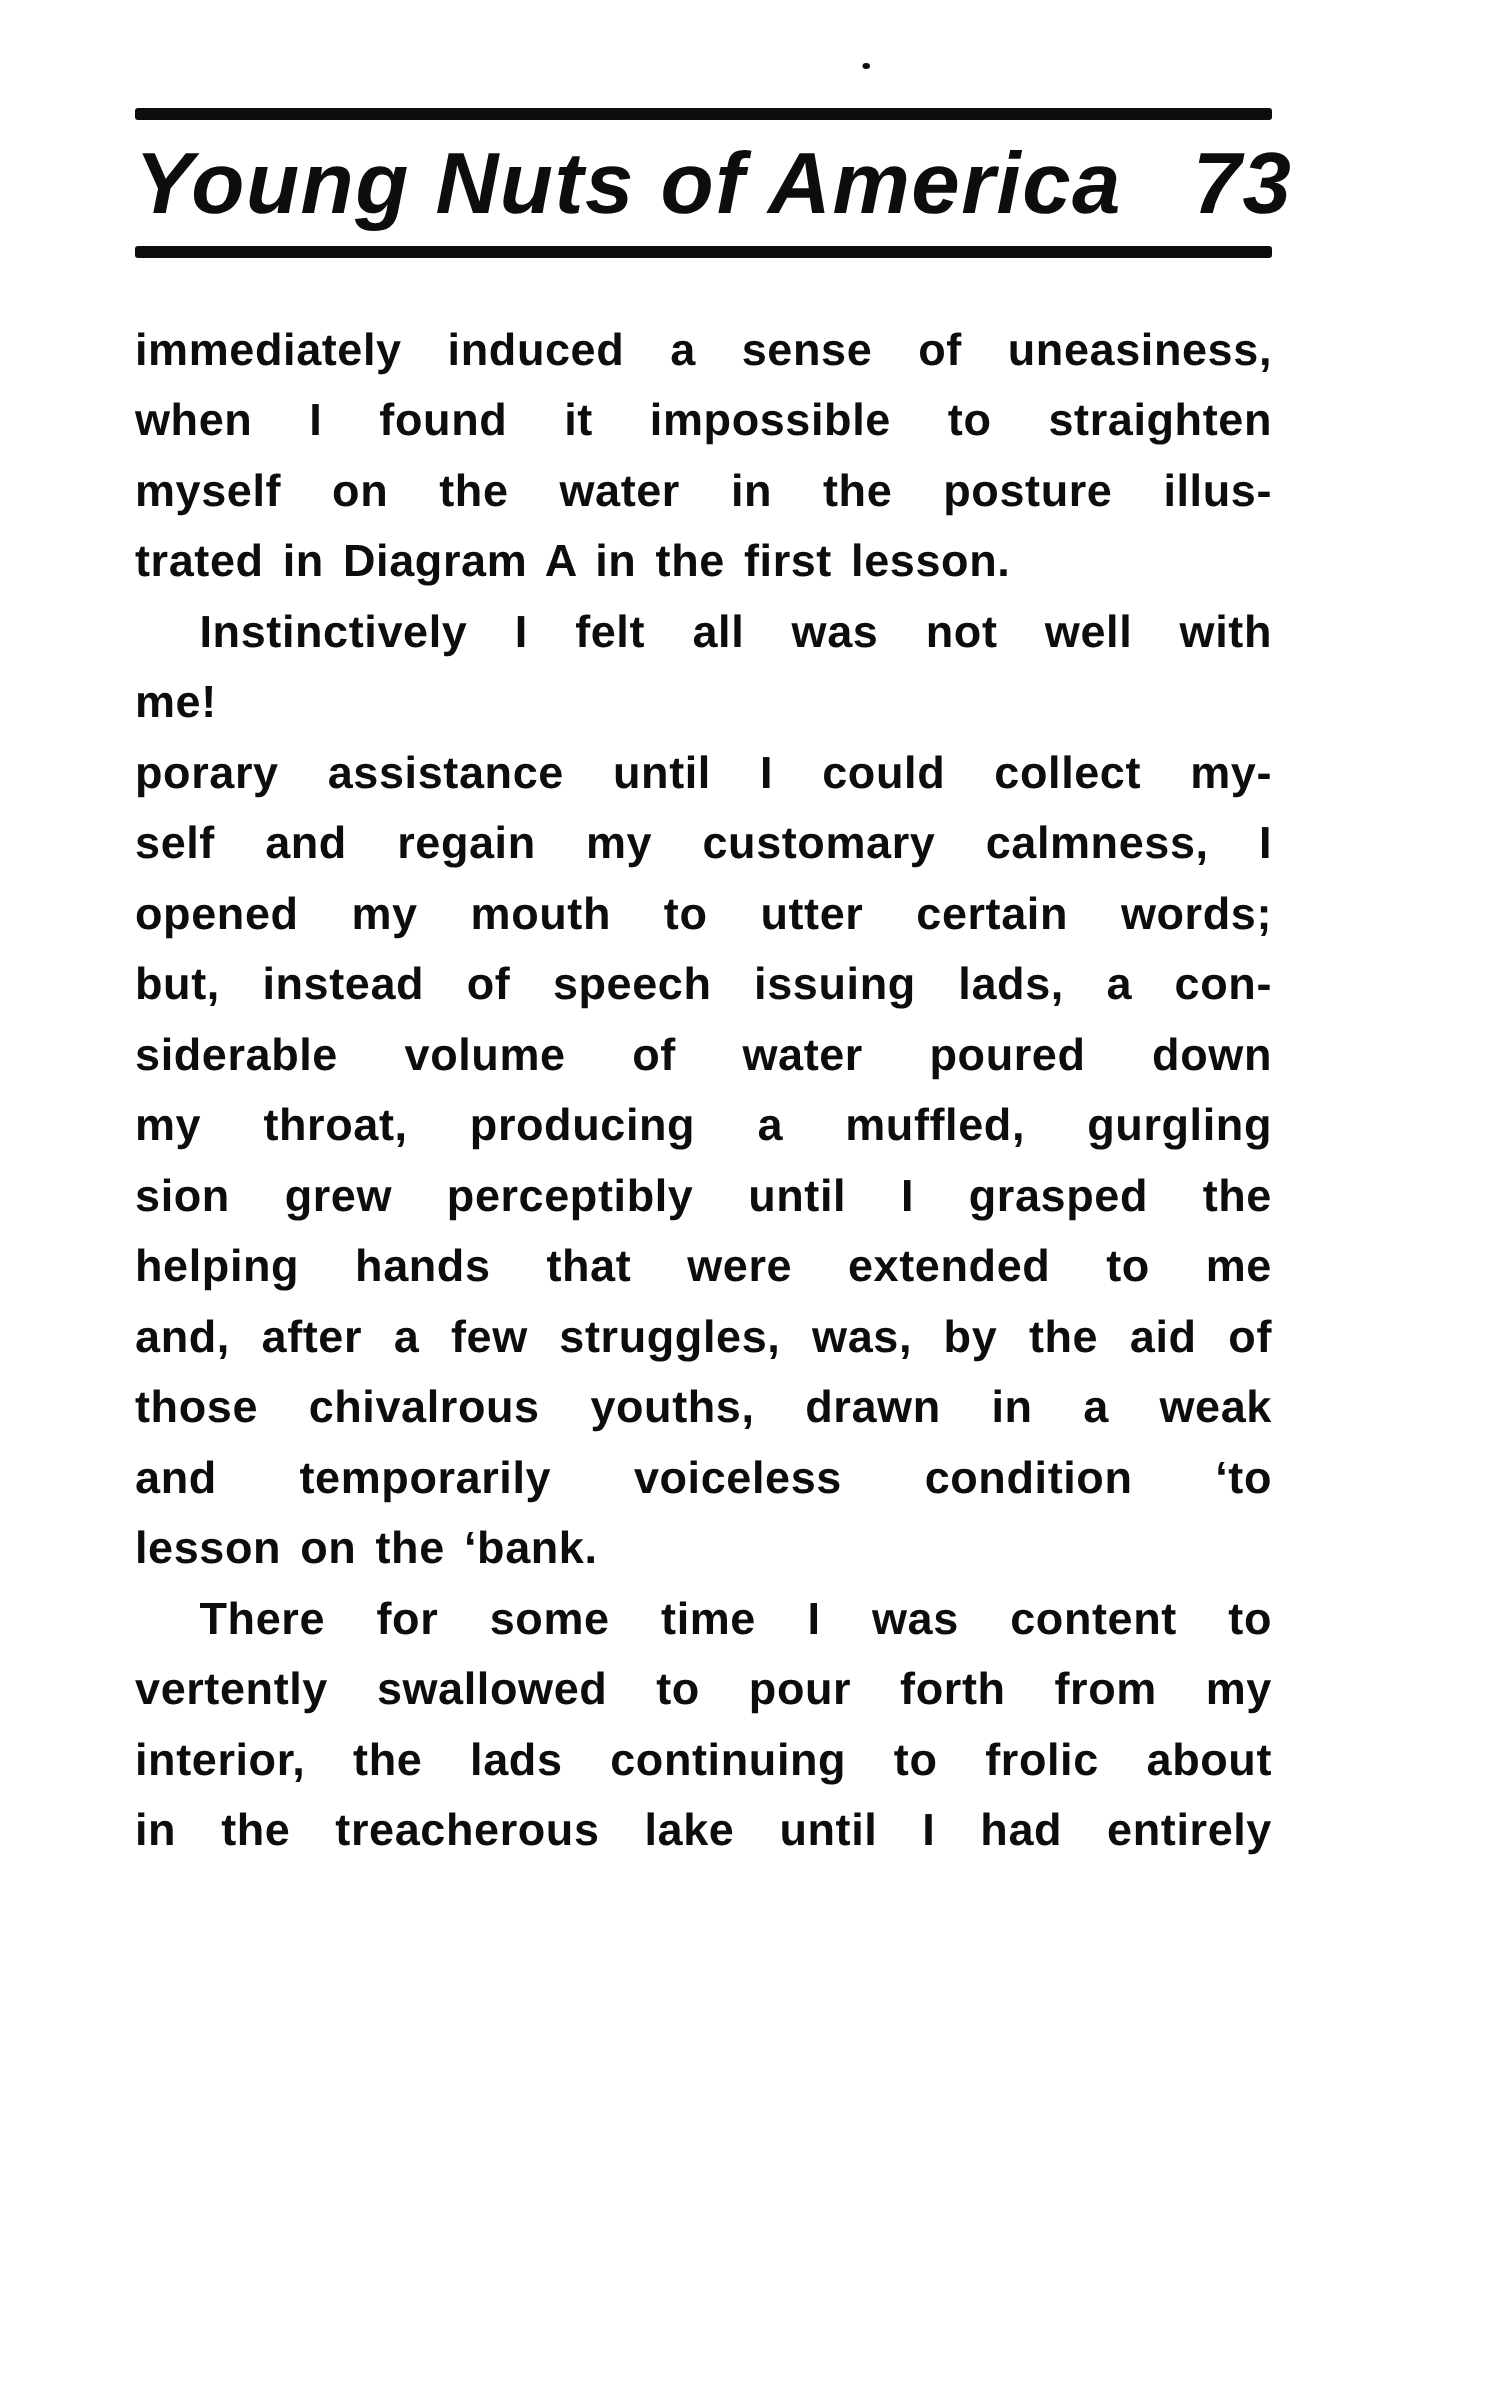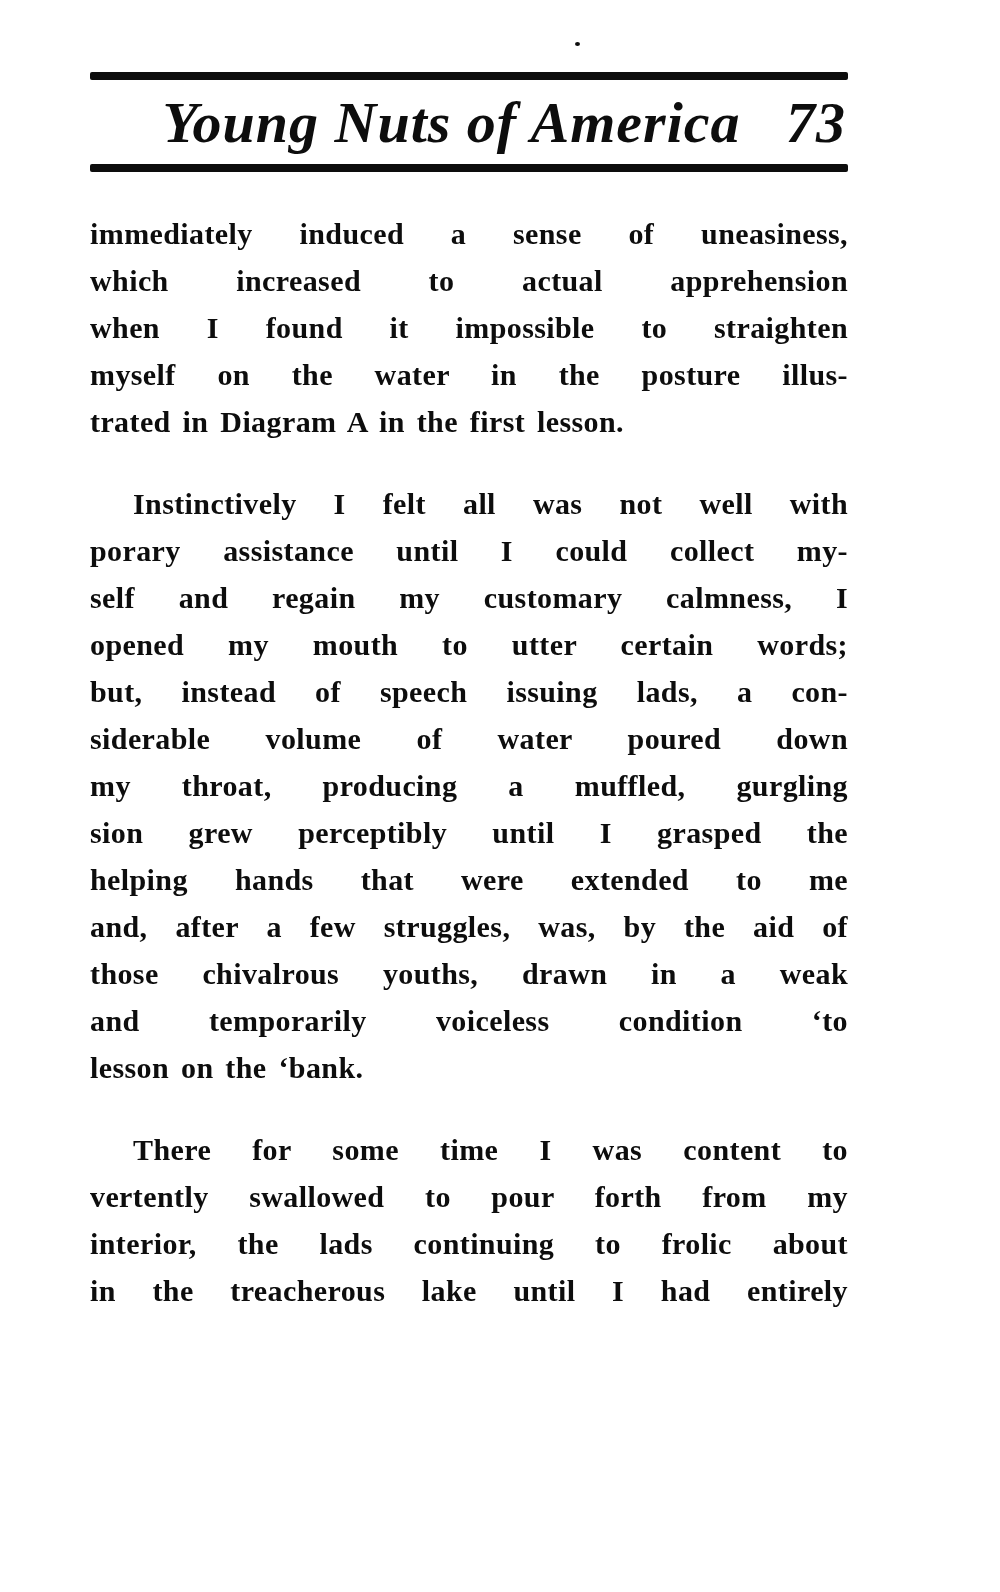--- a/index.html
+++ b/index.html
@@ -10,21 +10,21 @@
     margin: 0; padding: 0;
     width: 1000px; height: 1592px;
     overflow: hidden;
     background: var(--paper);
   }
   .page {
     position: relative;
     width: 1000px; height: 1592px;
     background: var(--paper);
     color: var(--ink);
-    font-family: Liberation Serif, serif;
+    font-family: Liberation Sans, sans-serif;
   }
   .speck {
     position: absolute;
     left: 575px; top: 42px;
     width: 5px; height: 4px;
     background: var(--ink);
     border-radius: 50%;
   }
   .page-header {
     position: absolute;
@@ -63,45 +63,45 @@
     text-align: justify;
     text-align-last: justify;
     text-justify: inter-word;
     height: 47px;
     white-space: normal;
   }
   .line.noj {
     text-align: right;
     text-align-last: left;
   }
-  .line.indent { text-indent: 43px; margin-top: 35px; }
+  .line.indent { text-indent: 43px; }
 </style>
 </head>
 <body>
 
 <div class="page">
 
   <span class="speck"></span>
 
   <header class="page-header">
     <div class="rule rule-top"></div>
     <div class="running-head">
       <span class="title">Young Nuts of America</span>
       <span class="pagenum">73</span>
     </div>
     <div class="rule rule-bottom"></div>
   </header>
 
   <main class="body-text">
       <div class="line">immediately induced a sense of uneasiness,</div>
-      <div class="line">which increased to actual apprehension</div>
       <div class="line">when I found it impossible to straighten</div>
       <div class="line">myself on the water in the posture illus-</div>
       <div class="line noj">trated in Diagram A in the first lesson.</div>
       <div class="line indent">Instinctively I felt all was not well with</div>
+      <div class="line noj">me!</div>
       <div class="line">porary assistance until I could collect my-</div>
       <div class="line">self and regain my customary calmness, I</div>
       <div class="line">opened my mouth to utter certain words;</div>
       <div class="line">but, instead of speech issuing lads, a con-</div>
       <div class="line">siderable volume of water poured down</div>
       <div class="line">my throat, producing a muffled, gurgling</div>
       <div class="line">sion grew perceptibly until I grasped the</div>
       <div class="line">helping hands that were extended to me</div>
       <div class="line">and, after a few struggles, was, by the aid of</div>
       <div class="line">those chivalrous youths, drawn in a weak</div>

